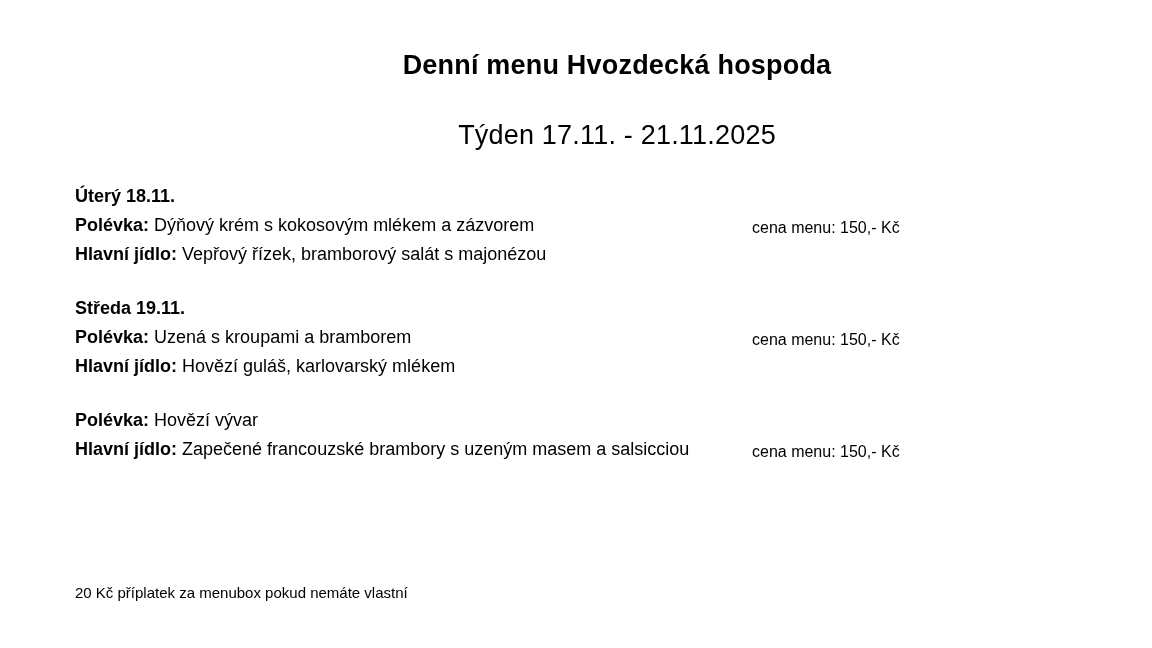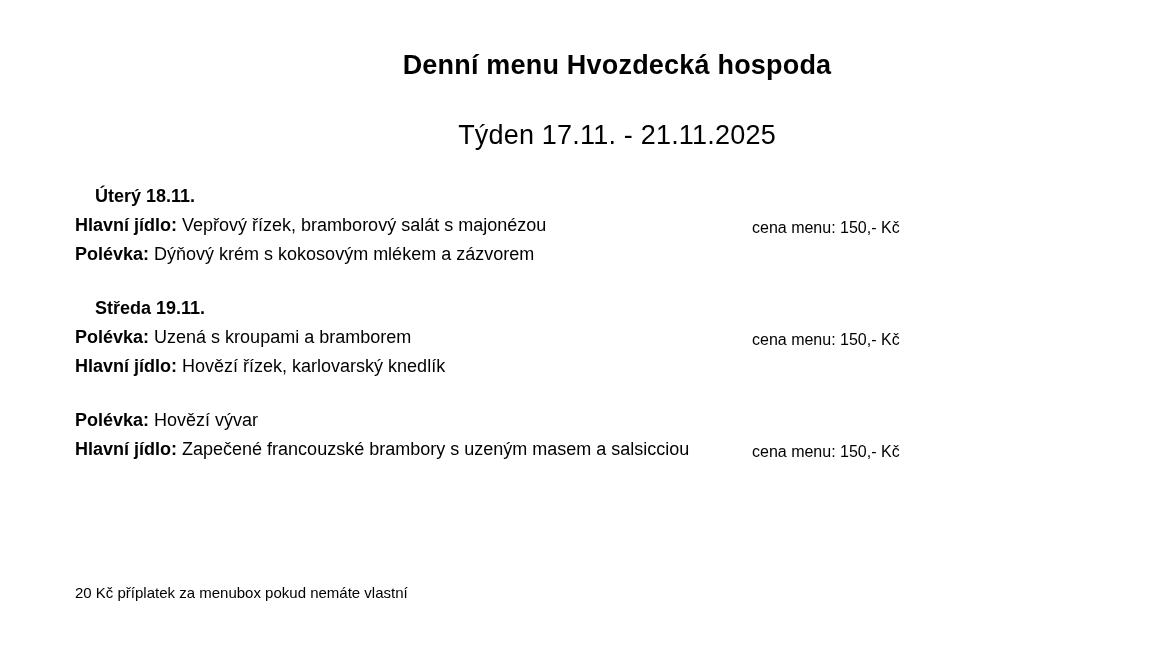--- a/index.html
+++ b/index.html
@@ -41,21 +41,20 @@
     right: 0;
   }
   .day-block {
     position: relative;
     margin-bottom: 25px;
     font-size: 18px;
     line-height: 29px;
   }
   .day-name {
     font-weight: 700;
-    margin-left: 20px;
   }
   .dish-label {
     font-weight: 700;
     margin-right: 0.28em;
   }
   .price {
     position: absolute;
     left: 677px;
     top: 31px;
     font-size: 16px;
@@ -75,37 +74,37 @@
 
   <div class="center-col doc-title">Denní menu Hvozdecká hospoda</div>
   <div class="center-col doc-subtitle">Týden 17.11. - 21.11.2025</div>
 
   <div class="content">
 
     <section class="day-block">
       <div class="day-left">
         <div class="day-name">Úterý 18.11.</div>
         <div class="dish-line">
-          <span class="dish-label">Hlavní jídlo:</span><span class="dish-text">Vepřový řízek, bramborový salát s majonézou</span>
+          <span class="dish-label">Polévka:</span><span class="dish-text">Dýňový krém s kokosovým mlékem a zázvorem</span>
         </div>
         <div class="dish-line">
-          <span class="dish-label">Polévka:</span><span class="dish-text">Dýňový krém s kokosovým mlékem a zázvorem</span>
+          <span class="dish-label">Hlavní jídlo:</span><span class="dish-text">Vepřový řízek, bramborový salát s majonézou</span>
         </div>
       </div>
       <div class="price">cena menu: 150,- Kč</div>
     </section>
 
     <section class="day-block">
       <div class="day-left">
         <div class="day-name">Středa 19.11.</div>
         <div class="dish-line">
           <span class="dish-label">Polévka:</span><span class="dish-text">Uzená s kroupami a bramborem</span>
         </div>
         <div class="dish-line">
-          <span class="dish-label">Hlavní jídlo:</span><span class="dish-text">Hovězí řízek, karlovarský knedlík</span>
+          <span class="dish-label">Hlavní jídlo:</span><span class="dish-text">Hovězí guláš, karlovarský mlékem</span>
         </div>
       </div>
       <div class="price">cena menu: 150,- Kč</div>
     </section>
 
     <section class="day-block">
       <div class="day-left">
         <div class="dish-line">
           <span class="dish-label">Polévka:</span><span class="dish-text">Hovězí vývar</span>
         </div>

